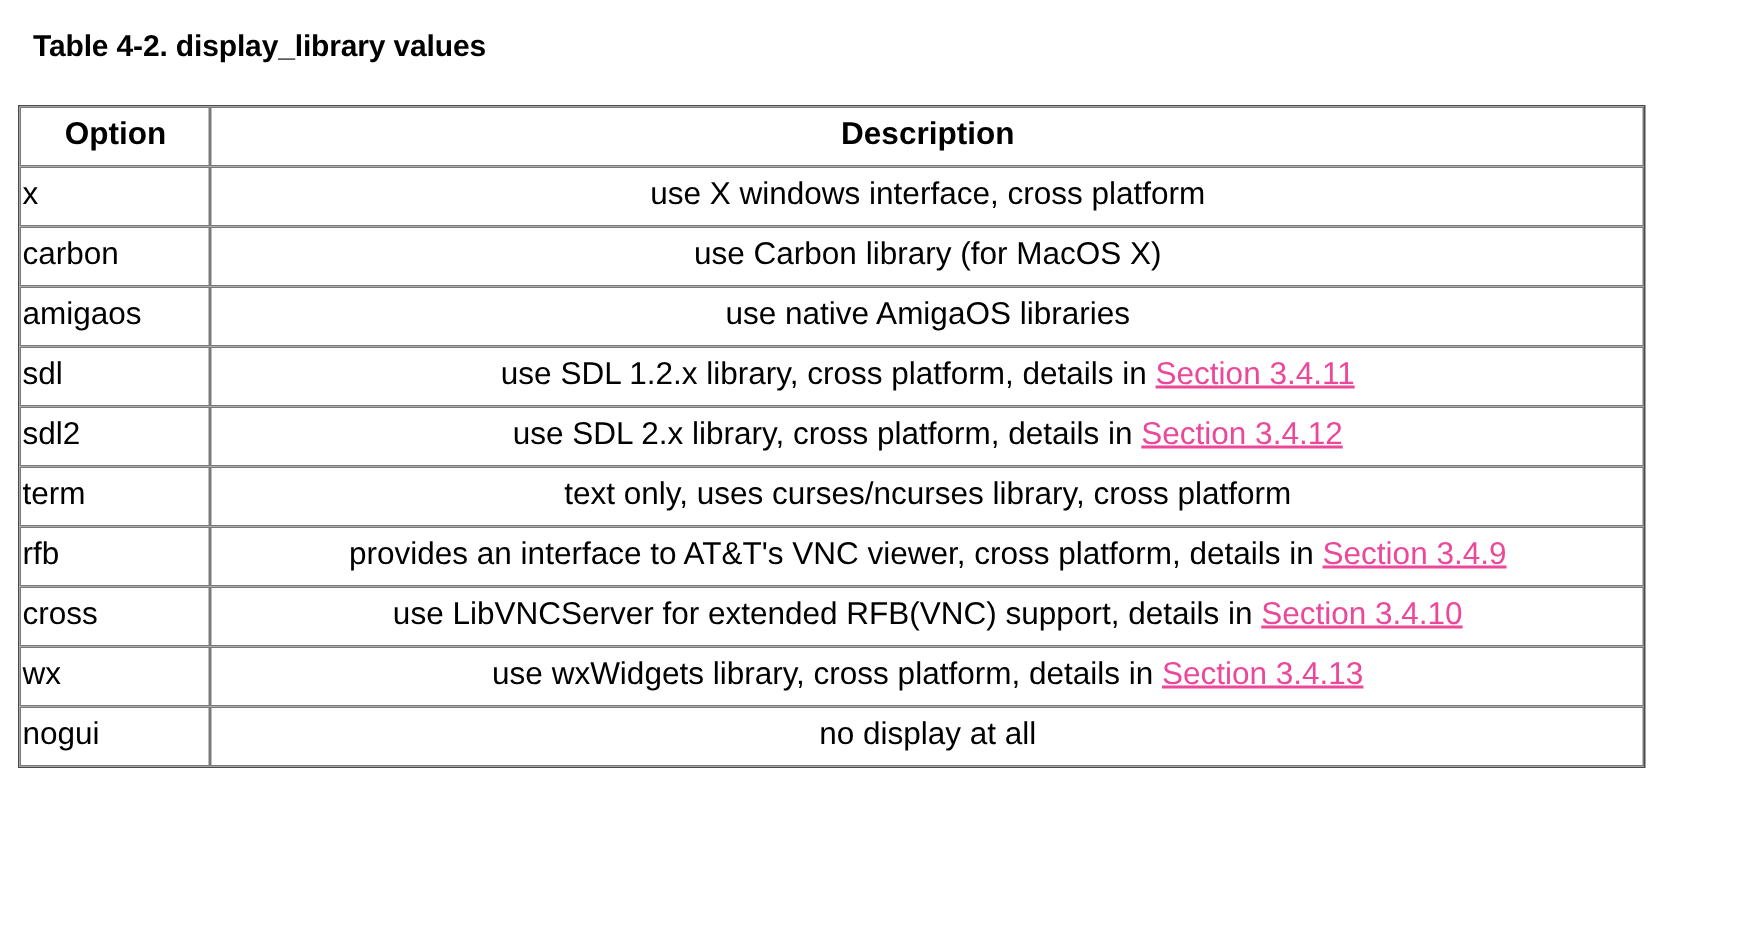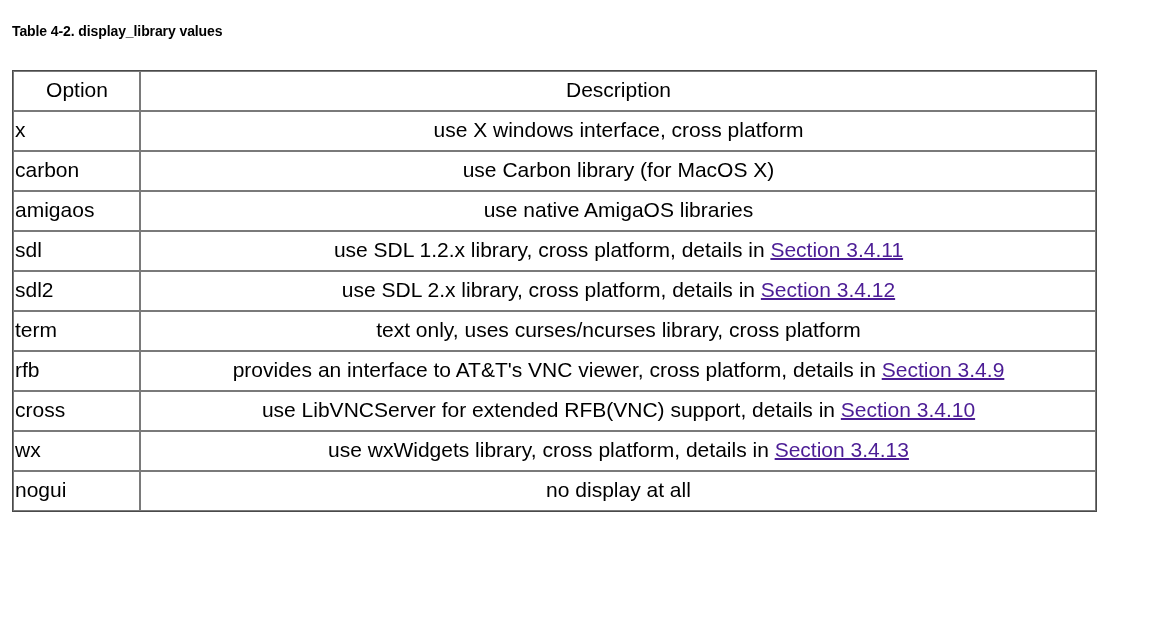--- a/index.html
+++ b/index.html
@@ -20,23 +20,23 @@
   #page {
     position: relative;
     width: 1163px;
     height: 617px;
     box-sizing: border-box;
   }
 
   
   .table-title {
     position: absolute;
-    left: 12px;
+    left: 22px;
     top: 18px;
-    font-size: 14px;
+    font-size: 20px;
     font-weight: bold;
     letter-spacing: -0.1px;
     line-height: 26px;
     white-space: nowrap;
   }
 
   
   .table-wrap {
     position: absolute;
     left: 12px;
@@ -66,38 +66,38 @@
     white-space: nowrap;
   }
 
   
   col.col-option { width: 127px; }
   col.col-desc   { width: 956px; }
 
   th.opt-head,
   th.desc-head {
     text-align: center;
-    font-weight: normal;
+    font-weight: bold;
     font-size: 21px;
     padding-bottom: 3px;
   }
 
   td.opt-cell {
     text-align: left;
     font-weight: normal;
   }
 
   td.desc-cell {
     text-align: center;
     font-weight: normal;
   }
 
   
   a.xref {
-    color: #4c1d95;
+    color: #ec4899;
     text-decoration: underline;
     text-underline-offset: 1px;
     cursor: pointer;
   }
 </style>
 </head>
 <body>
 
 <div id="page">
 

